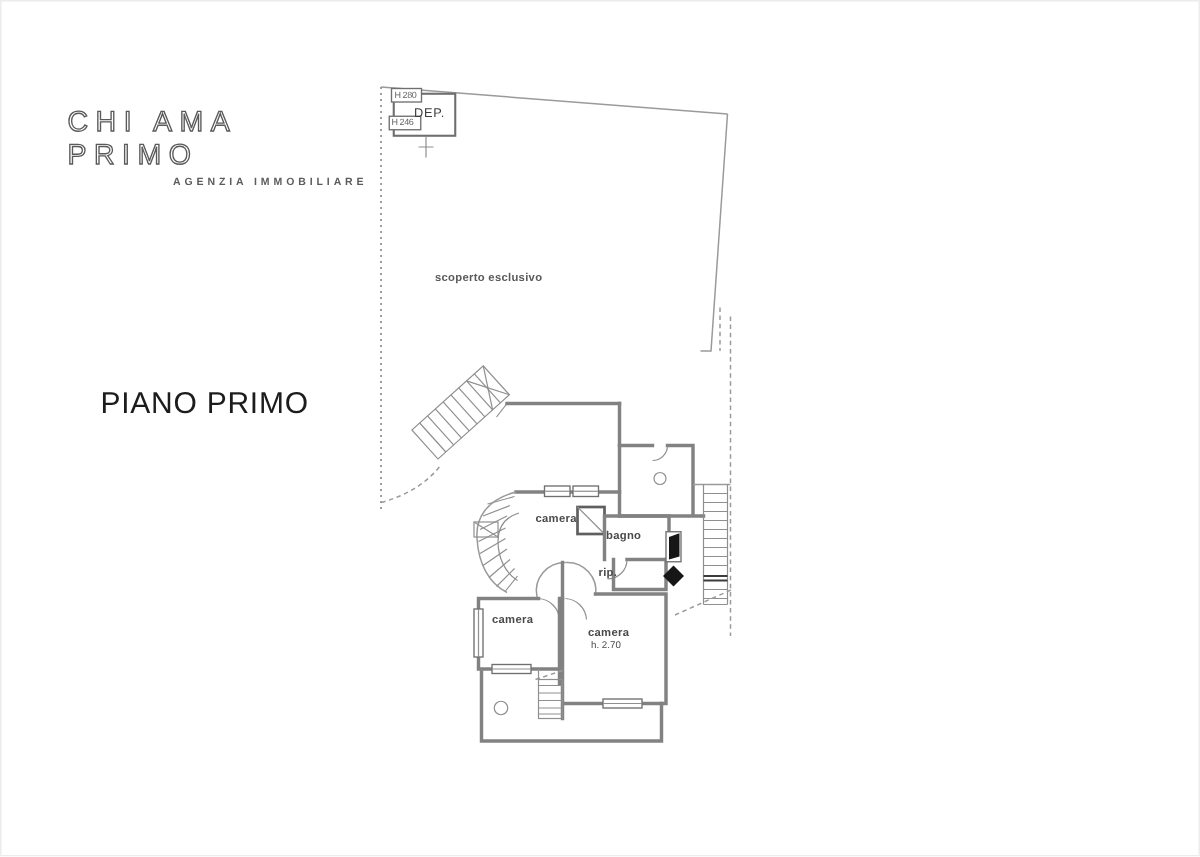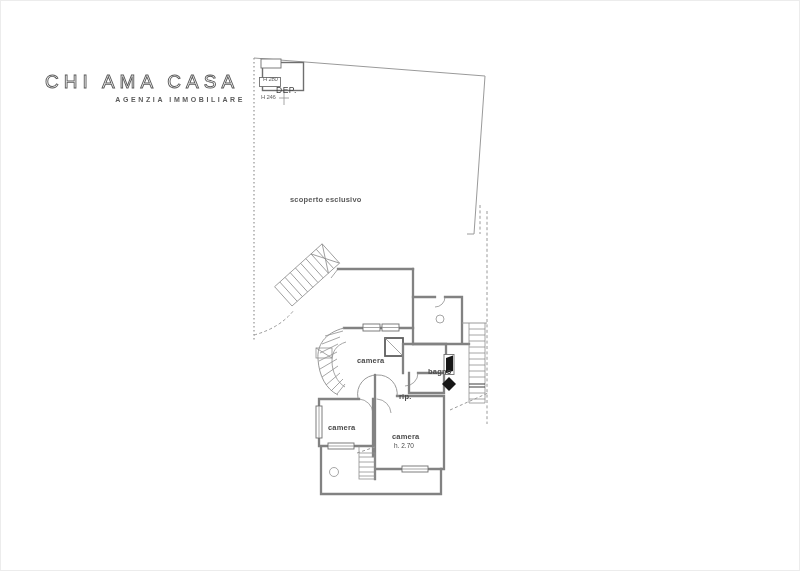--- a/index.html
+++ b/index.html
@@ -2,21 +2,21 @@
 <html style="--wall: #828282; --wall-dark: #3c3c3c; --line-light: #9a9a9a; --text: #4a4a4a; --title: #1c1c1c;"><head>
 <meta charset="utf-8">
 <style>
   html,body{margin:0;padding:0;background:#fff;}
   .canvas{
     position:relative;width:800px;height:571px;background:#fff;
     overflow:hidden;font-family:"Liberation Sans",sans-serif;
     border:1px solid #ececec;box-sizing:border-box;
   }
   svg.plan{position:absolute;left:0;top:0;width:800px;height:571px;}
-  .lbl{position:absolute;color:var(--text,#4a4a4a);white-space:nowrap;line-height:1;margin-top:15px;}
+  .lbl{position:absolute;color:var(--text,#4a4a4a);white-space:nowrap;line-height:1;}
   .lbl-room{font-size:7.5px;letter-spacing:.2px;font-weight:bold;}
   .lbl-tiny{font-size:6px;letter-spacing:-.3px;color:#666;}
   .lbl-dep{font-size:8.5px;color:#3d3d3d;letter-spacing:.5px;}
   .floor-title{
     position:absolute;left:66px;top:257px;font-size:20px;color:var(--title,#1c1c1c);
     letter-spacing:.5px;font-weight:400;
   }
   .logo{position:absolute;left:44px;top:70px;width:200px;text-align:left;}
   .logo-title{
     font-size:19px;font-weight:300;letter-spacing:5px;color:#6e6e6e;
@@ -152,29 +152,30 @@
       <path class="t8" d="M358,445 V452"></path>
     </g>
 
     <g>
       <path class="w" d="M320,447 V493 H440 V468"></path>
       <circle cx="333" cy="471" r="4.5" class="t8"></circle>
     </g>
   </svg>
 
   <div class="logo">
-    <div class="logo-title">CHI AMA CASA</div>
+    <div class="logo-title">CHI AMA PRIMO</div>
     <div class="logo-subtitle">AGENZIA IMMOBILIARE</div>
   </div>
 
+  <div class="floor-title">PIANO PRIMO</div>
 
   <span class="lbl lbl-tiny" style="left:262px;top:59.5px;">H 280</span>
   <span class="lbl lbl-tiny" style="left:260px;top:78px;">H 246</span>
   <span class="lbl lbl-dep" style="left:275px;top:70px;">DEP.</span>
   <span class="lbl lbl-room" style="left:289px;top:180px;color:#5a5a5a;">scoperto esclusivo</span>
   <span class="lbl lbl-room" style="left:356px;top:341px;">camera</span>
-  <span class="lbl lbl-room" style="left:416px;top:352px;padding-left:11px;">bagno</span>
+  <span class="lbl lbl-room" style="left:392px;top:352px;padding-left:11px;">bagno</span>
   <span class="lbl lbl-room" style="left:398px;top:377px;">rip.</span>
   <span class="lbl lbl-room" style="left:327px;top:408px;">camera</span>
   <span class="lbl lbl-room" style="left:391px;top:417px;">camera</span>
   <span class="lbl" style="left:393px;top:427px;font-size:6.5px;">h. 2.70</span>
 
 </div>
 
 </body></html>

